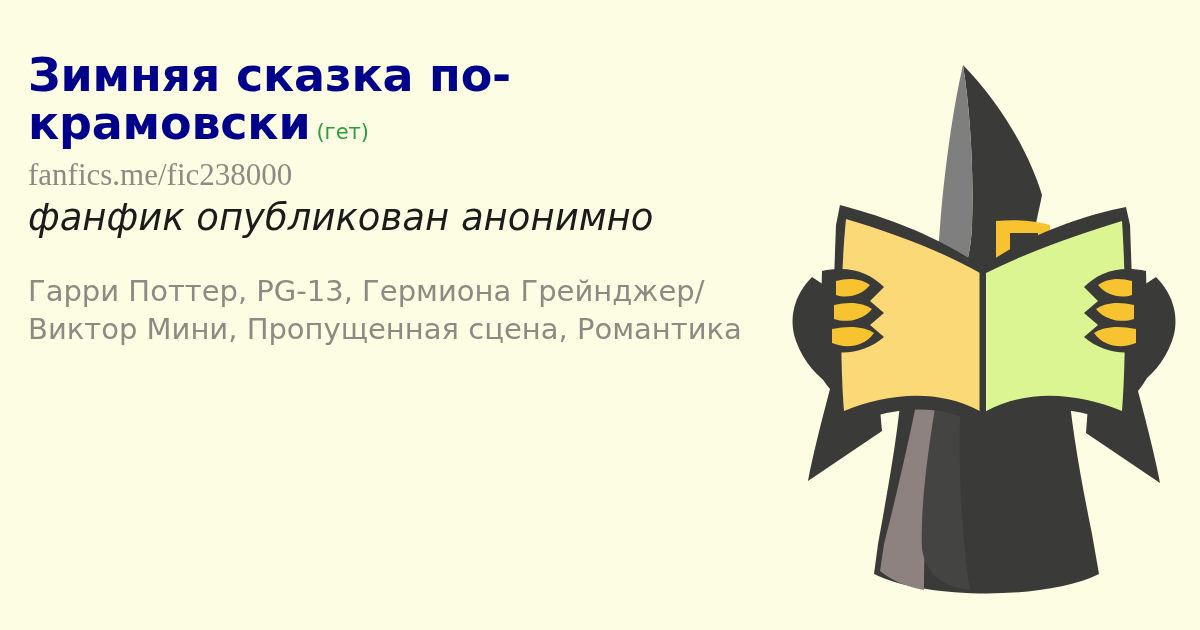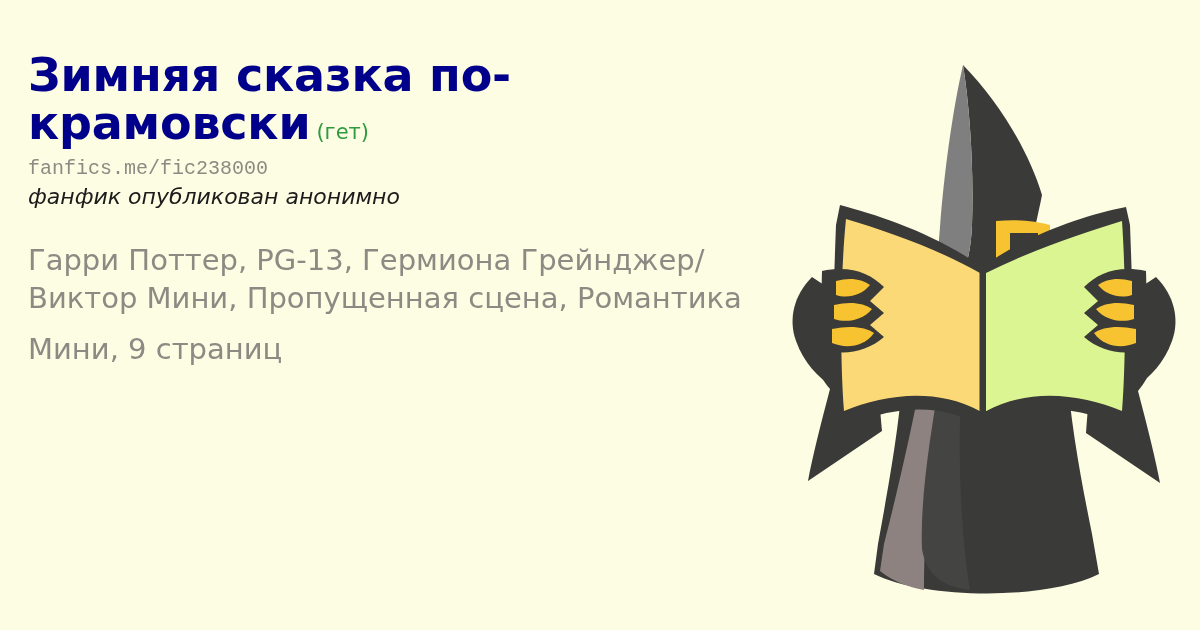--- a/index.html
+++ b/index.html
@@ -52,31 +52,31 @@
     font-size: 21px;
     color: #2e9b3e;
     display: inline;
     white-space: nowrap;
     vertical-align: baseline;
     margin-left: 6px;
     font-weight: normal;
   }
 
   .url {
-    font-family: Liberation Mono, monospace;
-    font-size: 20px;
+    font-family: Liberation Serif, serif;
+    font-size: 31px;
     color: #8b8b84;
     margin-top: 9px;
     line-height: 1.15;
   }
 
   .author-line {
     font-family: "DejaVu Sans", "Liberation Sans", sans-serif;
     font-style: italic;
-    font-size: 22px;
+    font-size: 37px;
     color: #1b1b1b;
     margin-top: 4px;
     line-height: 1.2;
   }
 
   .meta-block {
     margin-top: 31px;
   }
 
   .meta-line {
@@ -127,21 +127,20 @@
     <div class="title-block">
       <span class="title">Зимняя сказка по-крамовски</span><span class="title-category">(гет)</span>
     </div>
 
     <div class="url">fanfics.me/fic238000</div>
 
     <div class="author-line">фанфик опубликован анонимно</div>
 
     <div class="meta-block">
       <div class="meta-line">Гарри Поттер, PG-13, Гермиона Грейнджер/Виктор Мини, Пропущенная сцена, Романтика</div>
-      <div class="size-line">Мини, 9 страниц</div>
     </div>
 
   </div>
 
   <div class="illustration">
     <svg viewBox="0 0 420 630" xmlns="http://www.w3.org/2000/svg">
 
       <path d="M130 330 C126 400 112 470 104 515
                L100 545 C150 570 270 572 325 545
                L318 505 C308 455 296 395 292 330 Z" fill="#3a3a38"></path>

